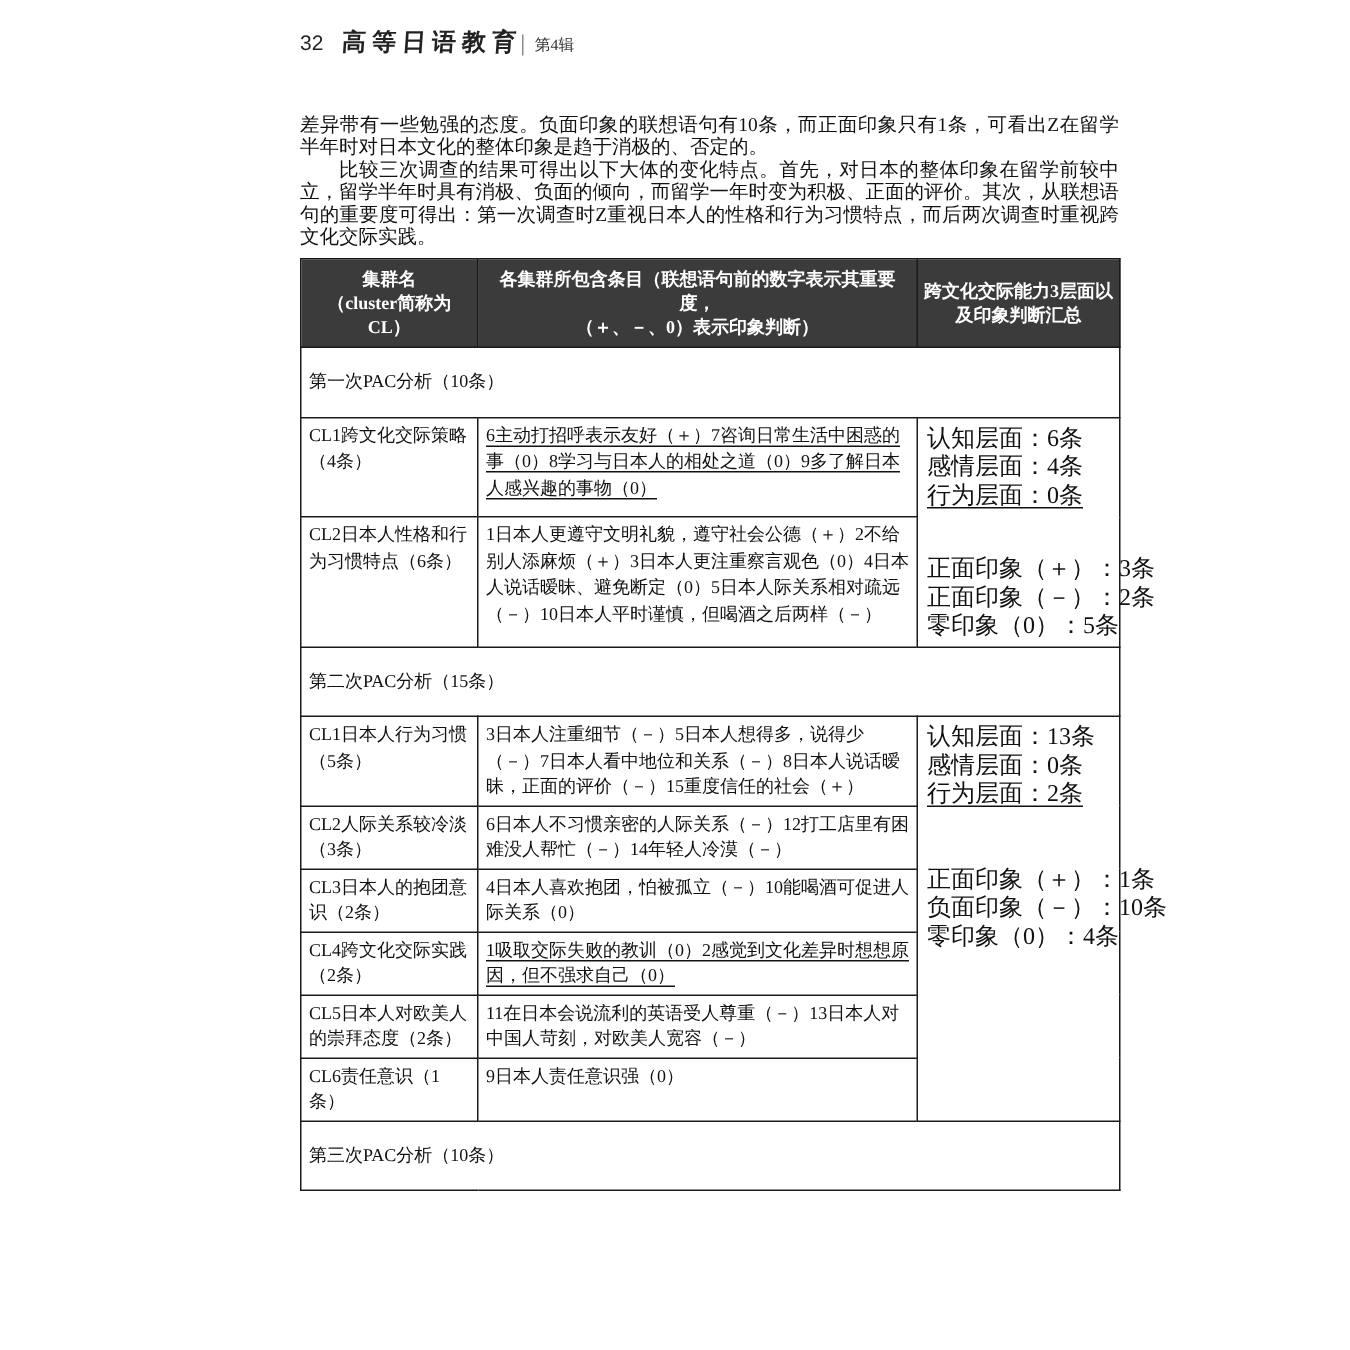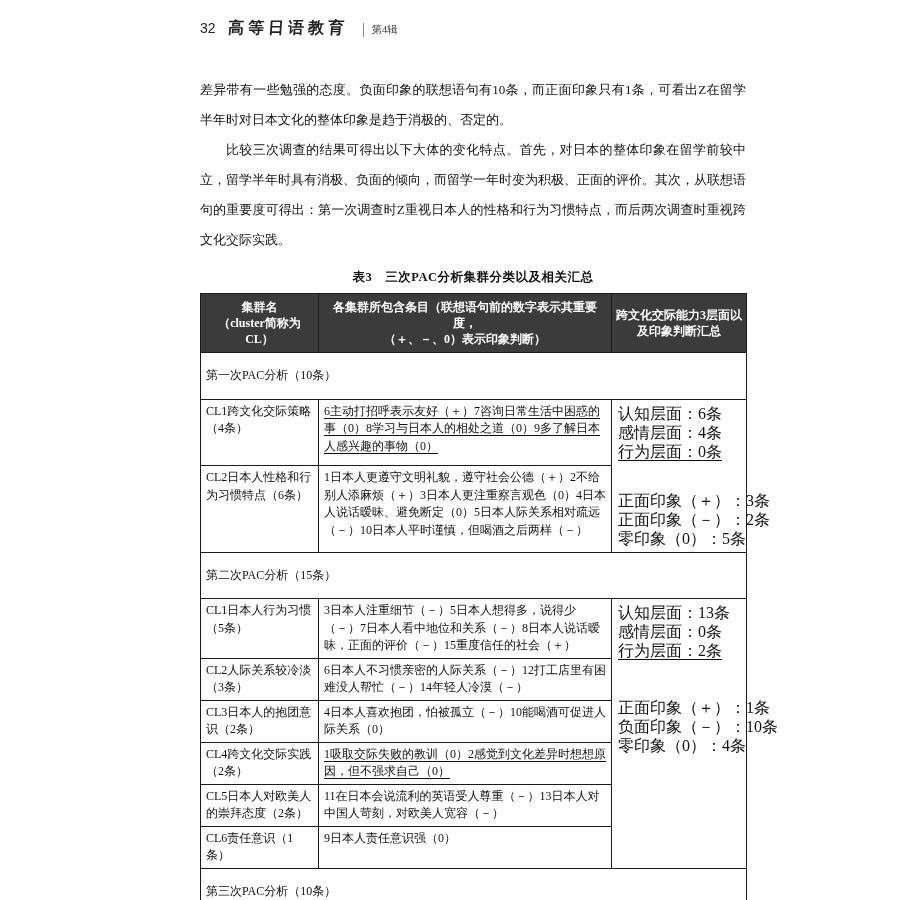--- a/index.html
+++ b/index.html
@@ -7,24 +7,24 @@
     position:relative; width:900px; height:900px; background:#ffffff;
     font-family:"Liberation Serif","DejaVu Serif",serif; color:#111;
     overflow:hidden;
   }
   .content { position:absolute; left:200px; top:18px; width:546px; }
 
   
   .page-header { display:flex; align-items:baseline; font-size:13px; color:#222; }
   .page-num { font-size:14px; margin-right:12px; font-family:"Liberation Sans",sans-serif; }
   .journal { font-weight:700; font-size:16px; letter-spacing:4px; transform:skewX(-4deg); display:inline-block; }
-  .issue { font-size:10.5px; color:#333; border-left:1px solid #8a8a8a; padding-left:8px; margin-left:15px; }
+  .issue { font-size:10.5px; color:#333; border-left:1px solid #8a8a8a; padding-left:8px; margin-left:0; }
 
   
-  .bodytext { margin-top:36px; font-size:13px; line-height:30px; text-align:justify; }
+  .bodytext { margin-top:36px; font-size:13px; line-height:15px; text-align:justify; }
   .para { margin:0; }
   .para.indent { text-indent:2em; }
 
   
   .tcaption { margin-top:14px; text-align:center; font-size:12.5px; font-weight:700; letter-spacing:0.5px; }
 
   
   table.pac { margin-top:7px; width:546px; border-collapse:collapse; table-layout:fixed; font-size:12px; line-height:17.5px; }
   table.pac th, table.pac td { border:1px solid #1a1a1a; }
   table.pac th {
@@ -52,21 +52,20 @@
       <span class="page-num">32</span>
       <span class="journal">高等日语教育</span>
       <span class="issue">第4辑</span>
     </div>
 
     <div class="bodytext">
       <p class="para">差异带有一些勉强的态度。负面印象的联想语句有10条，而正面印象只有1条，可看出Z在留学半年时对日本文化的整体印象是趋于消极的、否定的。</p>
       <p class="para indent">比较三次调查的结果可得出以下大体的变化特点。首先，对日本的整体印象在留学前较中立，留学半年时具有消极、负面的倾向，而留学一年时变为积极、正面的评价。其次，从联想语句的重要度可得出：第一次调查时Z重视日本人的性格和行为习惯特点，而后两次调查时重视跨文化交际实践。</p>
     </div>
 
-    <div class="tcaption">表3　三次PAC分析集群分类以及相关汇总</div>
 
     <table class="pac">
       <colgroup>
         <col style="width:118px">
         <col style="width:293px">
         <col style="width:135px">
       </colgroup>
       <thead>
         <tr>
           <th>

